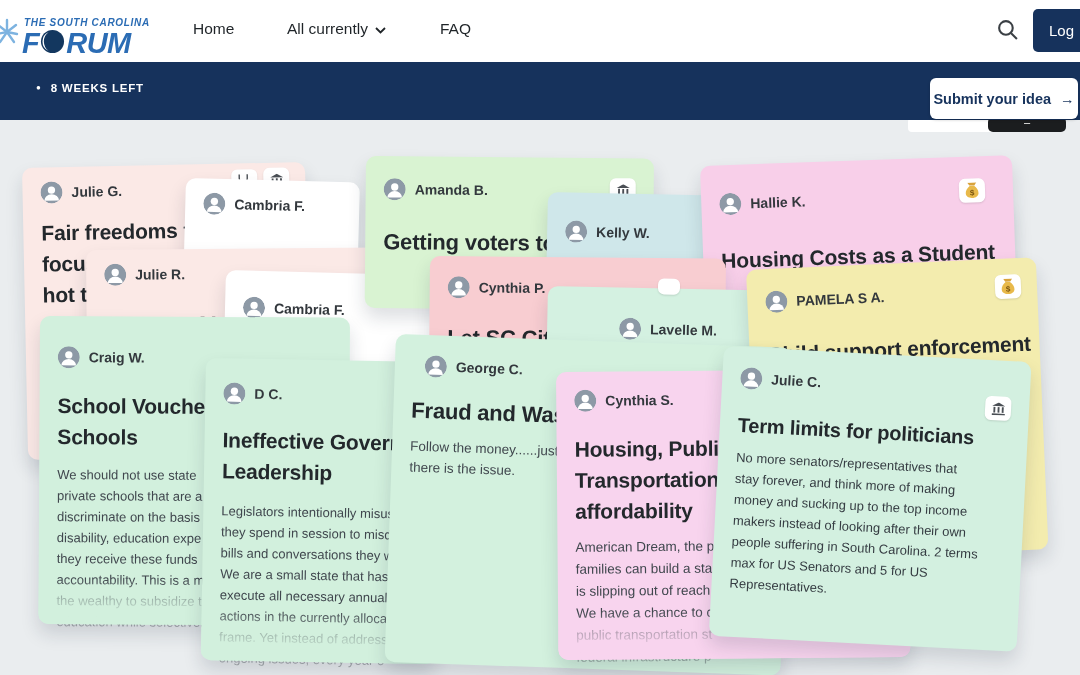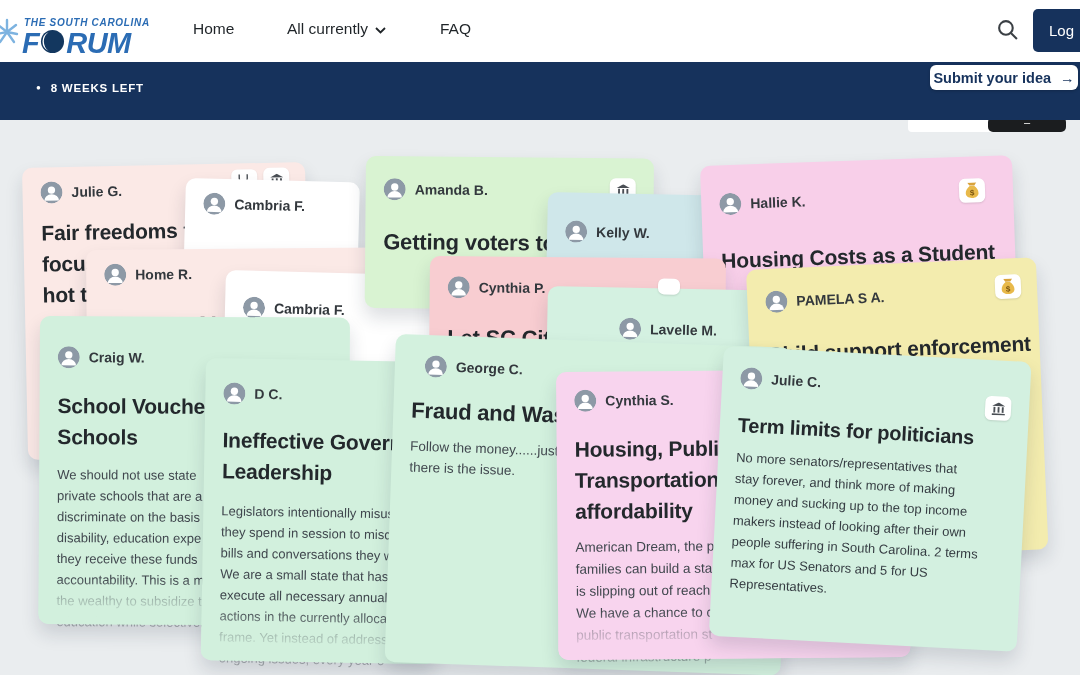--- a/index.html
+++ b/index.html
@@ -14,21 +14,21 @@
   #logo-bottom{position:absolute;left:22px;top:20px;font-size:29px;font-weight:bold;letter-spacing:-.5px;color:#2b6cb4;display:flex;align-items:center;}
   .nav-item{position:absolute;top:20px;font-size:15.5px;font-weight:500;color:#1f2428;display:flex;align-items:center;gap:7px;cursor:pointer;}
   #search-btn{position:absolute;left:996px;top:18px;width:26px;height:26px;cursor:pointer;}
   #login-btn{position:absolute;left:1033px;top:9px;width:96px;height:43px;background:#16325c;border-radius:5px;color:#fff;
              font-size:15px;font-weight:500;display:flex;align-items:center;padding-left:16px;box-sizing:border-box;cursor:pointer;}
 
   
   #banner{position:absolute;left:0;top:62px;width:1080px;height:58px;background:#16325c;z-index:49;}
   #countdown{position:absolute;left:36px;top:20px;color:#ffffff;font-size:11.5px;font-weight:bold;letter-spacing:.8px;display:flex;align-items:center;gap:9px;}
   #countdown .dot{font-size:8px;line-height:1;}
-  #submit-btn{position:absolute;left:930px;top:3px;width:148px;height:25px;background:#ffffff;border-radius:6px;
+  #submit-btn{position:absolute;left:930px;top:16px;width:148px;height:41px;background:#ffffff;border-radius:6px;
               display:flex;align-items:center;justify-content:center;gap:9px;font-size:14.5px;font-weight:600;color:#16325c;cursor:pointer;
               box-shadow:0 1px 3px rgba(0,0,0,.2);}
   .partial-pill-white{position:absolute;left:908px;top:118px;width:102px;height:14px;background:#ffffff;border-radius:4px;z-index:48;}
   .partial-pill-black{position:absolute;left:988px;top:117px;width:78px;height:15px;background:#1b1d1f;border-radius:5px;z-index:48;
                       display:flex;align-items:flex-start;justify-content:center;color:#fff;font-size:11px;line-height:10px;}
 
   
   #board{position:absolute;left:0;top:120px;width:1080px;height:555px;}
   .card{position:absolute;border-radius:10px;box-shadow:0 10px 18px rgba(30,40,60,.15);padding:14px 18px;box-sizing:border-box;
         transform-origin:top left;overflow:visible;cursor:pointer;}
@@ -170,21 +170,21 @@
 
     <div class="card" style="left: 86px; top: 130px; width: 335px; height: 315px; transform: rotate(-0.5deg); background-color: rgb(251, 233, 230);">
       <div class="card-head">
           <span class="avatar">
             <svg width="22" height="22" viewBox="0 0 24 24">
               <circle cx="12" cy="12" r="12" fill="#8d99a6"></circle>
               <circle cx="12" cy="9.5" r="4" fill="#fff"></circle>
               <path d="M4 21a8 7 0 0 1 16 0z" fill="#fff"></path>
             </svg>
           </span>
-        <span>Home R.</span>
+        <span>Julie R.</span>
         </div>
       <div class="title" style="margin-top:24px;font-size:22px;letter-spacing:.2px;">
         <div>CULTURAL ISS</div>
       </div>
     </div>
 
     <div class="card" style="left: 226px; top: 150px; width: 208px; height: 255px; transform: rotate(1.5deg); background-color: rgb(255, 255, 255);">
       <div class="card-head" style="margin-top:12px;">
           <span class="avatar">
             <svg width="22" height="22" viewBox="0 0 24 24">

